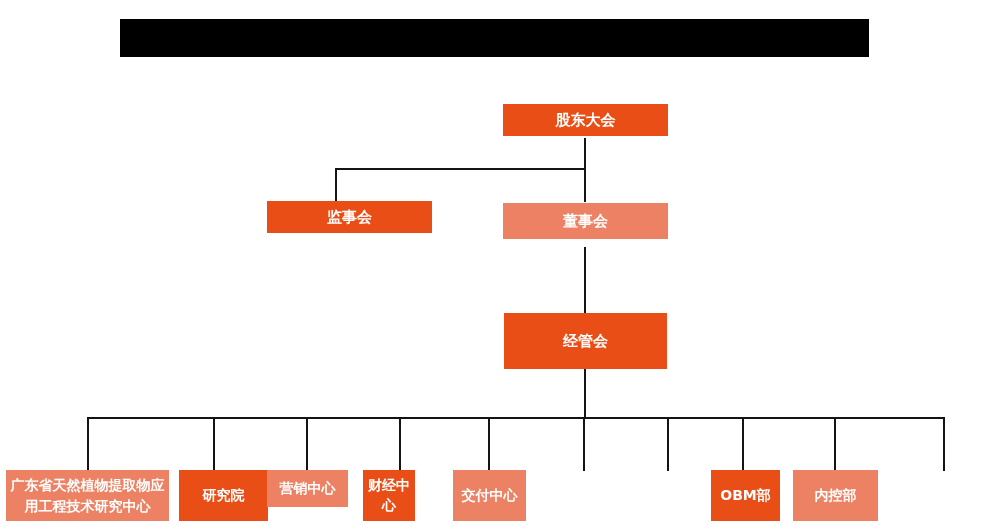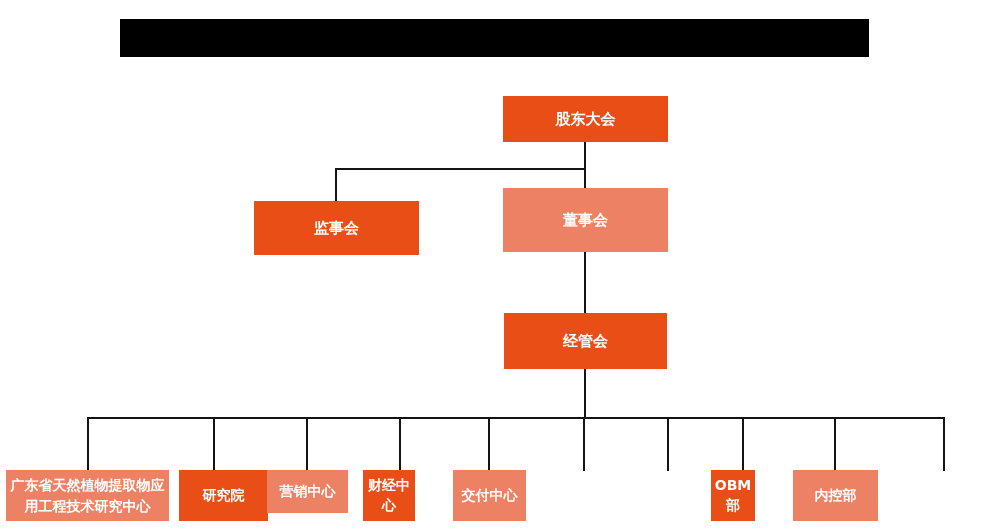--- a/index.html
+++ b/index.html
@@ -36,28 +36,28 @@
   <div class="line" style="left:213px;top:417px;width:2px;height:54px"></div>
   <div class="line" style="left:306px;top:417px;width:2px;height:54px"></div>
   <div class="line" style="left:399px;top:417px;width:2px;height:54px"></div>
   <div class="line" style="left:488px;top:417px;width:2px;height:54px"></div>
   <div class="line" style="left:583px;top:417px;width:2px;height:54px"></div>
   <div class="line" style="left:667px;top:417px;width:2px;height:54px"></div>
   <div class="line" style="left:742px;top:417px;width:2px;height:54px"></div>
   <div class="line" style="left:834px;top:417px;width:2px;height:54px"></div>
   <div class="line" style="left:943px;top:417px;width:2px;height:54px"></div>
 
-  <div class="node dark" style="left:503px;top:96px;width:165px;height:46px">股东大会</div>
+  <div class="node dark" style="left:503px;top:104px;width:165px;height:32px">股东大会</div>
 
-  <div class="node dark" style="left:254px;top:201px;width:165px;height:54px">监事会</div>
-  <div class="node light" style="left:503px;top:188px;width:165px;height:64px">董事会</div>
+  <div class="node dark" style="left:267px;top:201px;width:165px;height:32px">监事会</div>
+  <div class="node light" style="left:503px;top:203px;width:165px;height:36px">董事会</div>
 
   <div class="node dark" style="left:504px;top:313px;width:163px;height:56px">经管会</div>
 
   <div class="node dept small light" style="left:6px;top:470px;width:163px;height:51px">广东省天然植物提取物应用工程技术研究中心</div>
   <div class="node dept dark" style="left:179px;top:470px;width:89px;height:51px">研究院</div>
-  <div class="node dept light" style="left:267px;top:470px;width:81px;height:43px">营销中心</div>
+  <div class="node dept light" style="left:267px;top:470px;width:81px;height:37px">营销中心</div>
   <div class="node dept dark" style="left:363px;top:470px;width:52px;height:51px">财经中心</div>
   <div class="node dept light" style="left:453px;top:470px;width:73px;height:51px">交付中心</div>
-  <div class="node dept dark" style="left:711px;top:470px;width:44px;height:51px">OBM部</div>
+  <div class="node dept dark" style="left:711px;top:470px;width:69px;height:51px">OBM部</div>
   <div class="node dept light" style="left:793px;top:470px;width:85px;height:51px">内控部</div>
 
 </div>
 
 </body></html>

